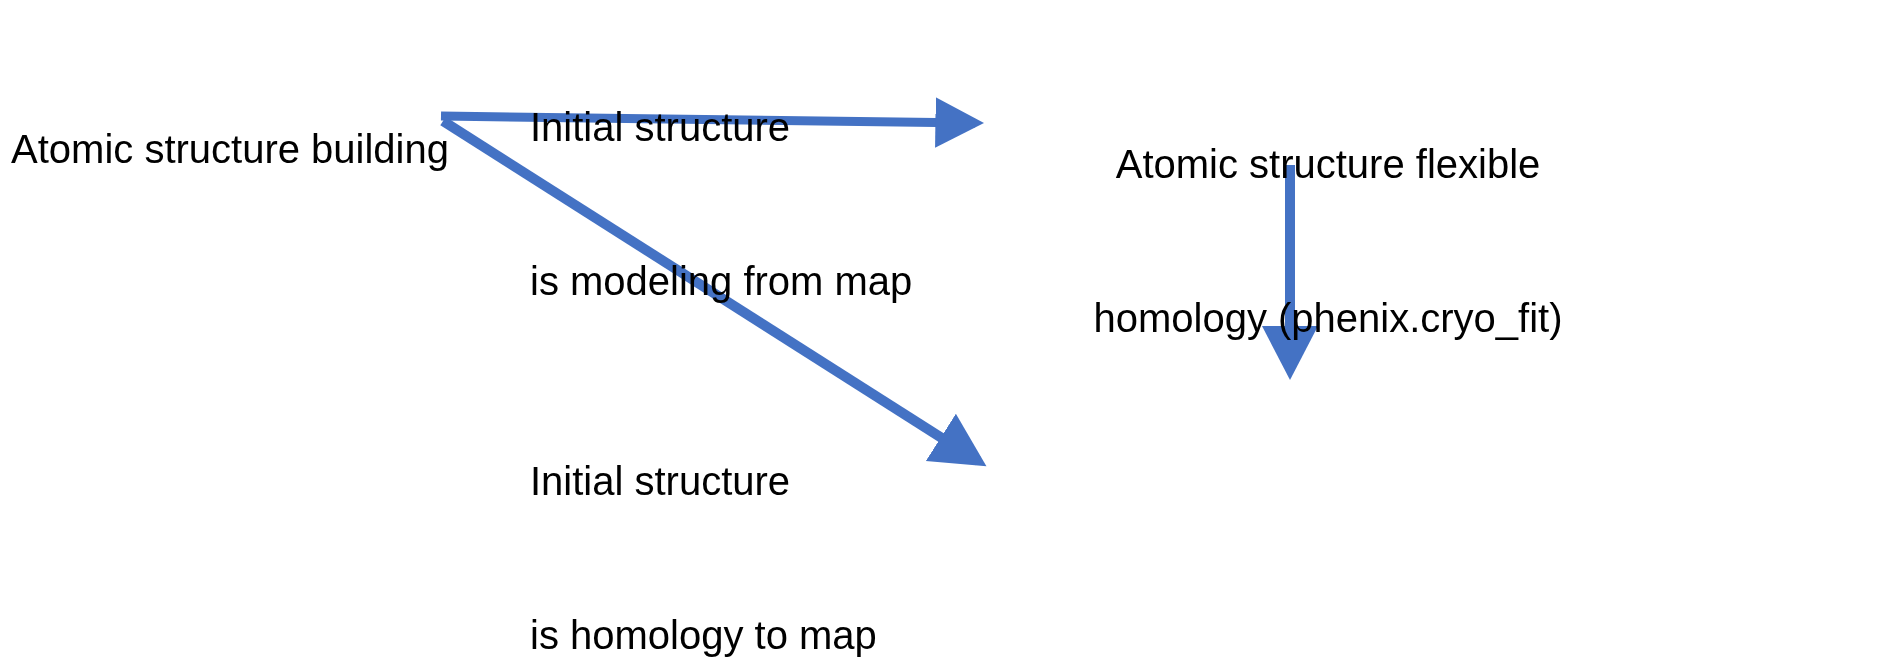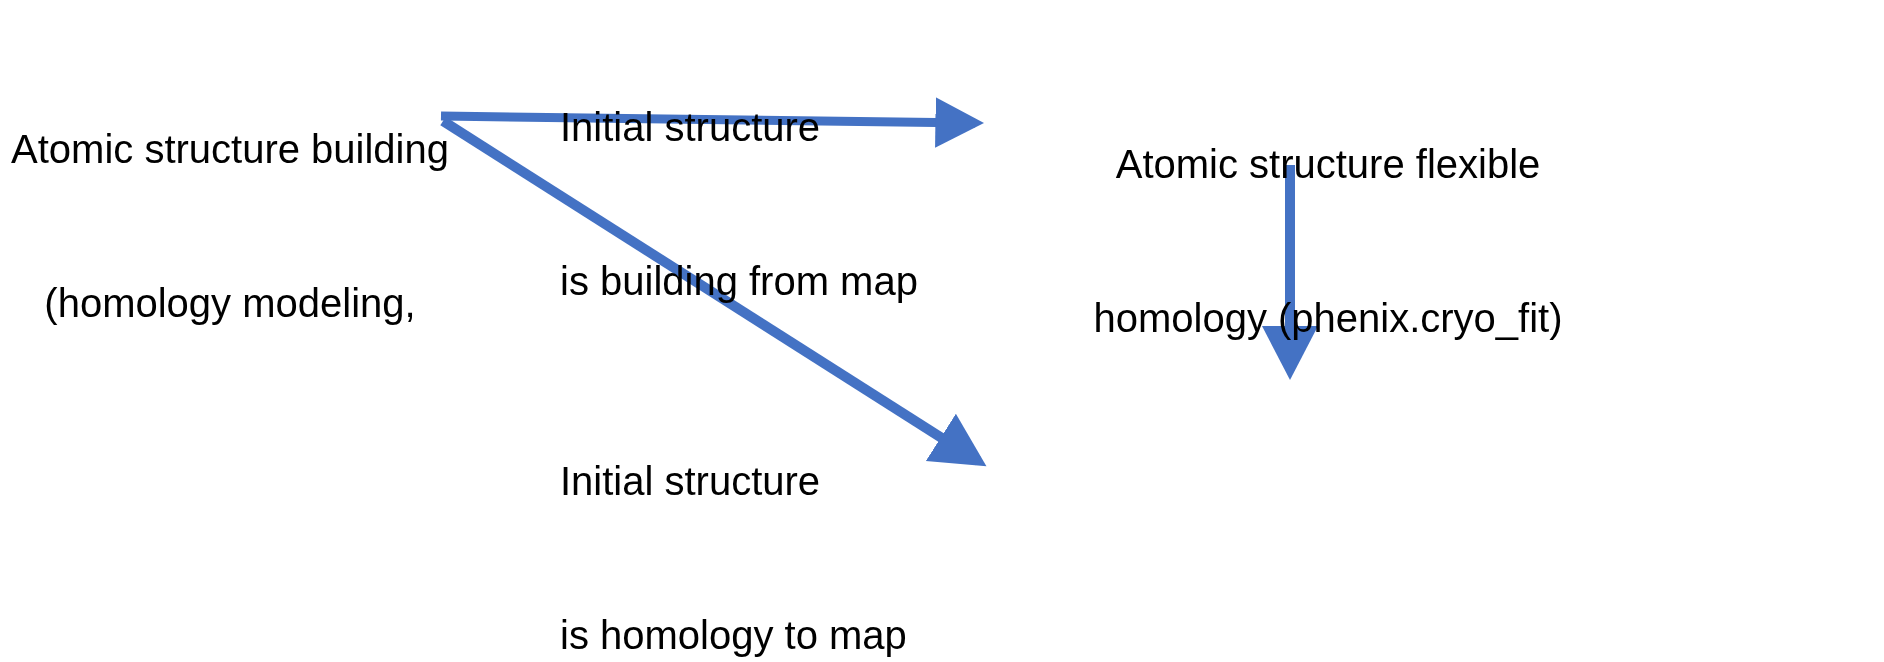--- a/index.html
+++ b/index.html
@@ -23,21 +23,20 @@
     line-height: 1.28;
     color: #000000;
     white-space: pre;
   }
   .edge-label {
     position: absolute;
     font-size: 40px;
     line-height: 1.28;
     color: #000000;
     white-space: pre;
-    margin-left: 30px;
   }
   .ital { }
 
   
   #node-build {
     left: 0px;
     top: 22px;
     width: 460px;
     text-align: center;
   }
@@ -95,26 +94,25 @@
       <line x1="443" y1="121" x2="978" y2="461" stroke="#4472c4" stroke-width="10" marker-end="url(#ah)"></line>
     </g>
 
     <g>
       <line x1="1290" y1="165" x2="1290" y2="370" stroke="#4472c4" stroke-width="10" marker-end="url(#ah)"></line>
     </g>
   </svg>
 
   <div class="node-text" id="node-build">
     <div>Atomic structure building</div>
-    <div>(homology modeling,</div>
   </div>
 
   <div class="edge-label" id="label-different">
     <div>Initial structure</div>
-    <div>is building from map</div>
+    <div>is modeling from map</div>
   </div>
 
   <div class="edge-label" id="label-similar">
     <div>Initial structure</div>
     <div>is homology to map</div>
   </div>
 
   <div class="node-text" id="node-flexible-fit">
     <div>Atomic structure flexible</div>
     <div><span>homology (</span><span class="ital">phenix.cryo_fit</span><span>)</span></div>

